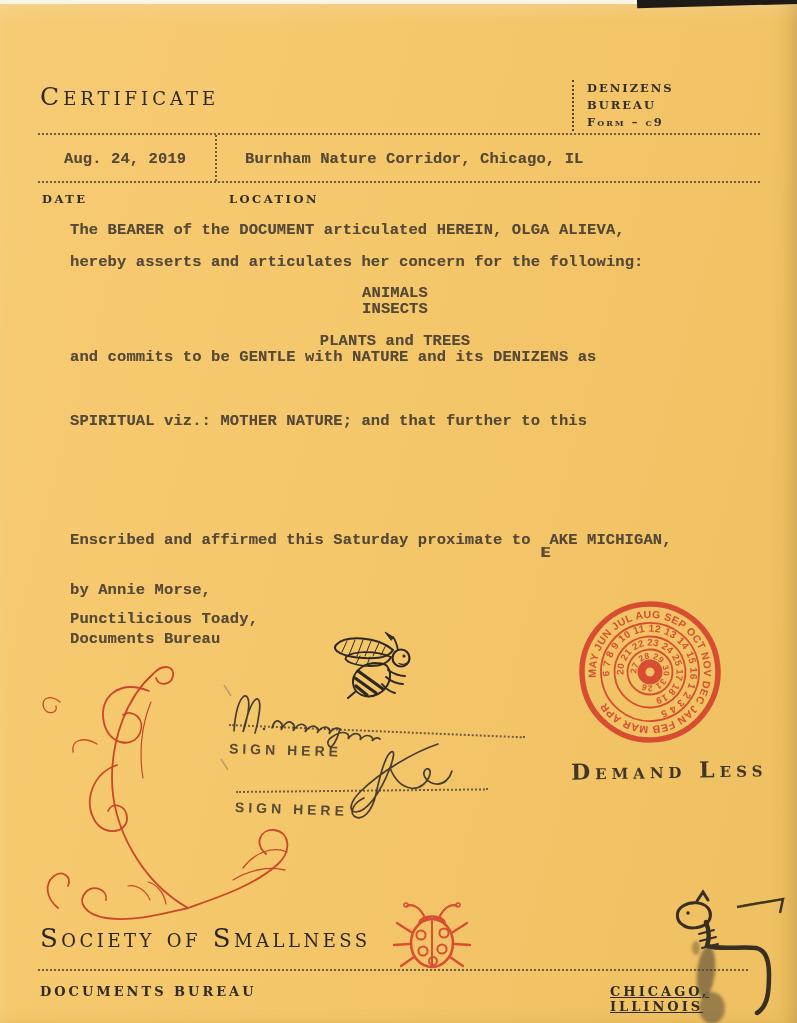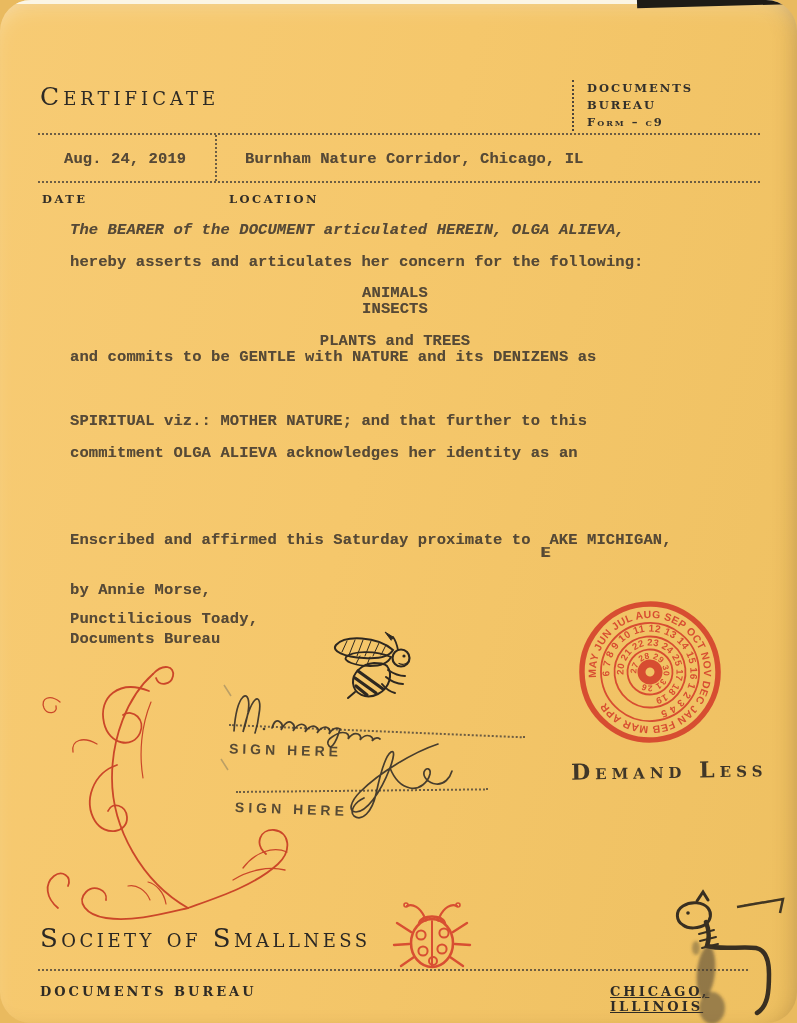--- a/index.html
+++ b/index.html
@@ -1,19 +1,19 @@
 <!DOCTYPE html>
 <html><head>
 <meta charset="utf-8">
 <style>
   html,body{margin:0;padding:0;background:#e9ba5f;}
   .page{position:relative;width:797px;height:1023px;overflow:hidden;
     background:linear-gradient(105deg,#f7cb74 0%,#f5c76b 45%,#eec061 100%);
     box-shadow:inset -12px 0 24px -14px rgba(110,70,15,.45), inset 0 14px 30px -22px rgba(255,255,255,.9);
-    font-family:"Liberation Sans",sans-serif;border-radius:31px;}
+    font-family:"Liberation Sans",sans-serif;}
   .topstrip{position:absolute;left:0;top:0;width:100%;height:4px;background:#fbf7ea;opacity:.95;}
   .cornerdark{position:absolute;right:-10px;top:-4px;width:170px;height:10px;background:#1e1b16;transform:rotate(-1.6deg);}
   .sc{font-variant:small-caps;}
   .doc-title{position:absolute;left:40px;top:82px;font-family:"DejaVu Serif",serif;font-size:25px;font-variant:small-caps;letter-spacing:4px;color:#2d2a25;}
   .bureau{position:absolute;left:572px;top:80px;border-left:2px dotted #4c443a;padding-left:13px;line-height:17px;}
   .bureau div{font-family:"DejaVu Serif",serif;font-weight:bold;font-size:11.5px;letter-spacing:2px;color:#33302b;}
   .rule{position:absolute;height:0;border-top:2px dotted #4c443a;opacity:.8;}
   .vrule{position:absolute;width:0;border-left:2px dotted #4c443a;opacity:.8;}
   .label{position:absolute;font-family:"DejaVu Serif",serif;font-weight:bold;font-size:11.5px;letter-spacing:2.5px;color:#332e27;}
   .t{position:absolute;left:70px;font-family:"Liberation Mono",monospace;font-size:15.5px;font-weight:bold;
@@ -31,44 +31,43 @@
 </style>
 </head>
 <body>
 
 <div class="page">
   <div class="topstrip"></div>
   <div class="cornerdark"></div>
 
   <div class="doc-title">Certificate</div>
   <div class="bureau">
-    <div>DOCUMENTS</div>
+    <div>DENIZENS</div>
     <div>BUREAU</div>
     <div class="sc">Form – c9</div>
   </div>
 
   <div class="rule" style="left:38px;top:133px;width:722px;"></div>
 
   <div class="t" style="left:64px;top:150px;text-align:center;">Aug. 24, 2019</div>
   <div class="vrule" style="left:215px;top:135px;height:46px;"></div>
   <div class="t" style="left:245px;top:150px;">Burnham Nature Corridor, Chicago, IL</div>
   <div class="rule" style="left:38px;top:181px;width:722px;"></div>
   <div class="label" style="left:42px;top:192px;">DATE</div>
   <div class="label" style="left:229px;top:192px;">LOCATION</div>
 
-  <div class="t" style="top:221px;font-style:italic;">The BEARER of the DOCUMENT articulated HEREIN, OLGA ALIEVA,</div>
+  <div class="t" style="top:221px;">The BEARER of the DOCUMENT articulated HEREIN, OLGA ALIEVA,</div>
   <div class="t" style="top:253px;">hereby asserts and articulates her concern for the following:</div>
 
   <div class="t tc" style="top:284px;">ANIMALS</div>
   <div class="t tc" style="top:300px;">INSECTS</div>
   <div class="t tc" style="top:332px;">PLANTS and TREES</div>
 
   <div class="t" style="top:348px;">and commits to be GENTLE with NATURE and its DENIZENS as</div>
   <div class="t" style="top:412px;">SPIRITUAL viz.: MOTHER NATURE; and that further to this</div>
-  <div class="t" style="top:444px;">commitment OLGA ALIEVA acknowledges her identity as an</div>
 
   <div class="t" style="top:531px;"><span>Enscribed and affirmed this Saturday proximate to </span><span class="ovr"><span class="base">L</span><span class="over">E</span></span><span>AKE MICHIGAN,</span></div>
 
   <div class="t" style="top:581px;">by Annie Morse,</div>
   <div class="t" style="top:610px;text-align:center;">Punctilicious Toady,</div>
   <div class="t" style="top:630px;">Documents Bureau</div>
 
   <div class="rule" style="left:229px;top:724px;width:296px;transform:rotate(2.4deg);transform-origin:left top;"></div>
   <div class="signhere" style="left:229px;top:742px;transform:rotate(1.6deg);">SIGN HERE</div>
   <div class="rule" style="left:236px;top:791px;width:252px;transform:rotate(-0.6deg);transform-origin:left top;"></div>

